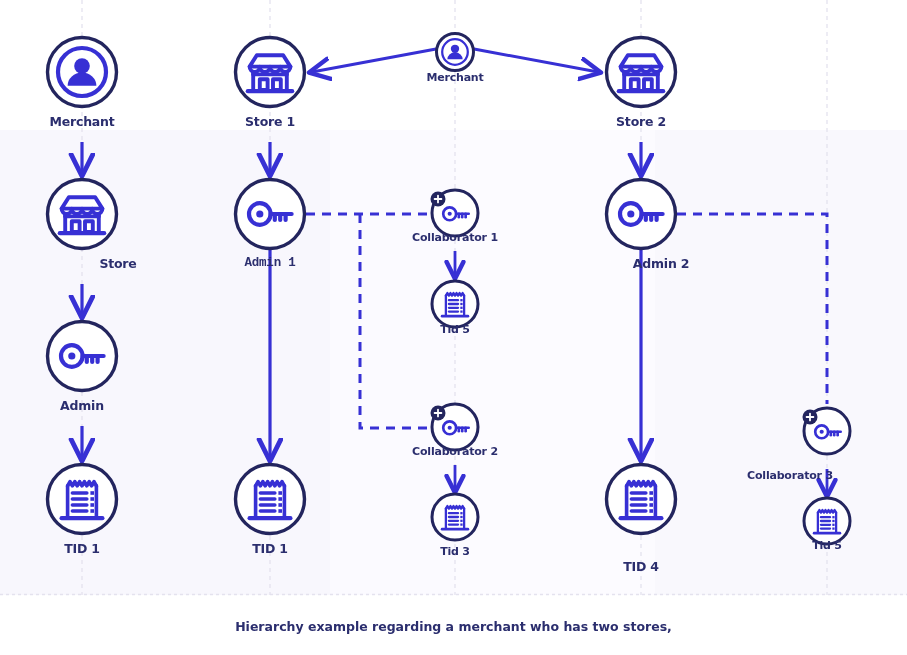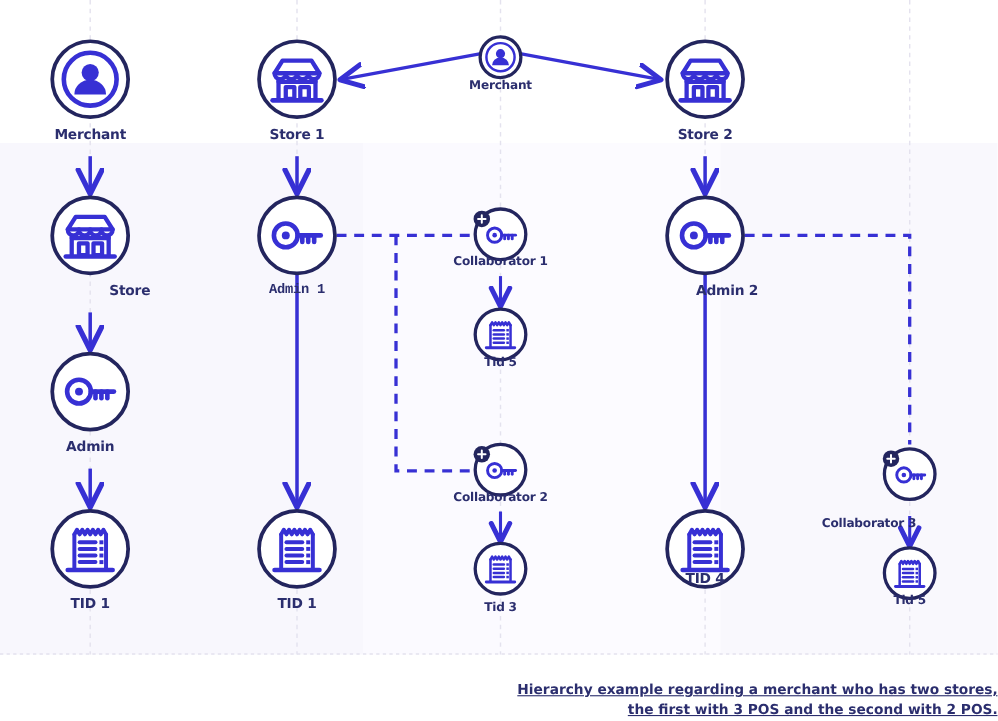--- a/index.html
+++ b/index.html
@@ -19,26 +19,25 @@
     color:#2b2e6e;
     white-space:nowrap;
     transform:translateX(-50%);
     letter-spacing:-0.2px;
   }
   .lbl-lg{font-size:12.5px;}
   .lbl-sm{font-size:11px;}
   .caption{
     position:absolute;
     left:0;right:0;
-    text-align:right;
+    text-align:center;
     font-size:12.5px;
     font-weight:700;
     color:#2b2e6e;
     line-height:1.45;
-    text-decoration:underline;
   }
 </style>
 </head>
 <body>
 
 <div id="stage">
 
   <svg width="907" height="655" viewBox="0 0 907 655">
     <defs>
 
@@ -251,21 +250,20 @@
   <div class="node-label lbl-lg" style="left:270px;top:541px;">TID 1</div>
 
   <div class="node-label lbl-sm" style="left:455px;top:71px;">Merchant</div>
   <div class="node-label lbl-sm" style="left:455px;top:231px;">Collaborator 1</div>
   <div class="node-label lbl-sm" style="left:455px;top:323px;">Tid 5</div>
   <div class="node-label lbl-sm" style="left:455px;top:445px;">Collaborator 2</div>
   <div class="node-label lbl-sm" style="left:455px;top:545px;">Tid 3</div>
 
   <div class="node-label lbl-lg" style="left:641px;top:114px;">Store 2</div>
   <div class="node-label lbl-lg" style="left:641px;top:256px;margin-left:20px;">Admin 2</div>
-  <div class="node-label lbl-lg" style="left:641px;top:518px;text-align:right;">TID 4</div>
+  <div class="node-label lbl-lg" style="left:641px;top:559px;text-align:right;">TID 4</div>
 
   <div class="node-label lbl-sm" style="left:790px;top:449px;margin-top:20px;">Collaborator 3</div>
   <div class="node-label lbl-sm" style="left:827px;top:539px;">Tid 5</div>
 
   <div class="caption" style="top:618px;">Hierarchy example regarding a merchant who has two stores,</div>
-  <div class="caption" style="top:636px;">the first with 3 POS and the second with 2 POS.</div>
 
 </div>
 
 </body></html>

